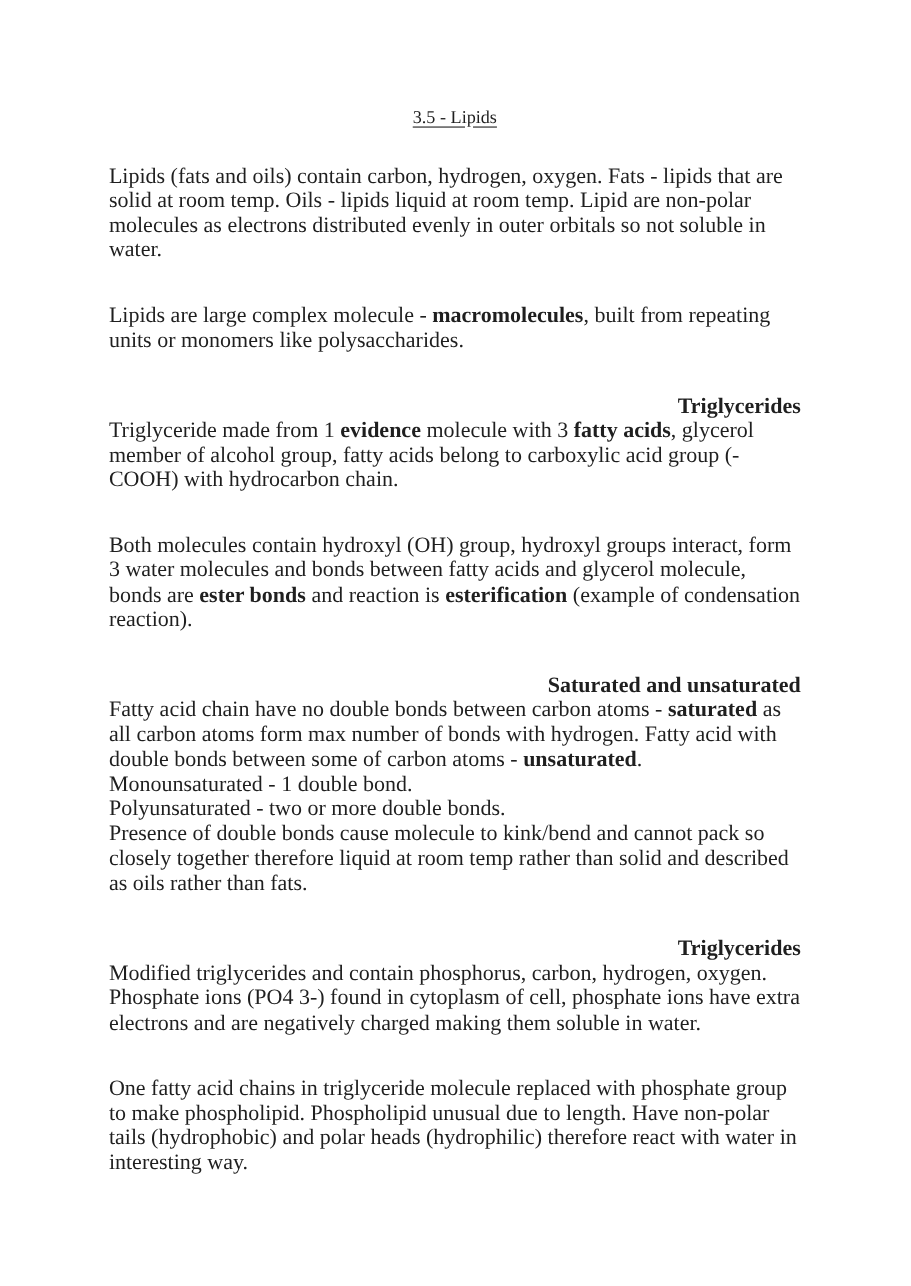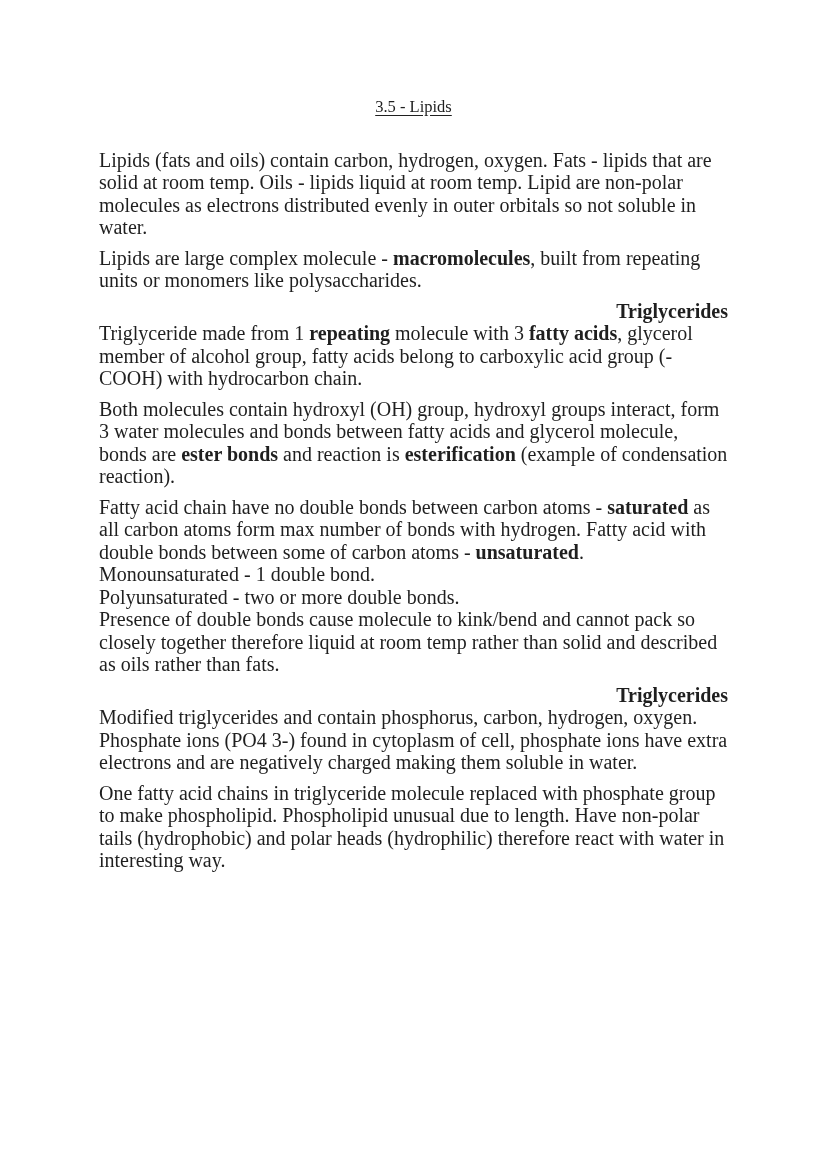--- a/index.html
+++ b/index.html
@@ -31,21 +31,21 @@
   .doc-body {
     text-align: left;
   }
   .doc-block {
     margin: 0;
     padding: 0;
     font-size: 20px;
     line-height: 22.5px;
   }
   .doc-block + .doc-block {
-    margin-top: 8px;
+    margin-top: 37px;
   }
   .doc-heading {
     font-weight: bold;
     text-align: right;
   }
   .doc-heading + .doc-block {
     margin-top: 0;
   }
   .run-bold {
     font-weight: bold;
@@ -53,20 +53,21 @@
 </style>
 </head>
 <body>
 
 <div class="page">
   <h1 class="doc-title">3.5 - Lipids</h1>
   <div class="doc-body">
       <p class="doc-block doc-paragraph"><span>Lipids (fats and oils) contain carbon, hydrogen, oxygen. Fats - lipids that are solid at room temp. Oils - lipids liquid at room temp. Lipid are non-polar molecules as electrons distributed evenly in outer orbitals so not soluble in water.</span></p>
       <p class="doc-block doc-paragraph"><span>Lipids are large complex molecule - </span><span class="run-bold">macromolecules</span><span>, built from repeating units or monomers like polysaccharides.</span></p>
       <h2 class="doc-block doc-heading"><span>Triglycerides</span></h2>
-      <p class="doc-block doc-paragraph"><span>Triglyceride made from 1 </span><span class="run-bold">repeating</span><span> molecule with 3 </span><span class="run-bold">fatty acids</span><span>, glycerol member of alcohol group, fatty acids belong to carboxylic acid group (-COOH) with hydrocarbon chain.</span></p>
+      <p class="doc-block doc-paragraph"><span>Triglyceride made from 1 </span><span class="run-bold">evidence</span><span> molecule with 3 </span><span class="run-bold">fatty acids</span><span>, glycerol member of alcohol group, fatty acids belong to carboxylic acid group (-COOH) with hydrocarbon chain.</span></p>
       <p class="doc-block doc-paragraph"><span>Both molecules contain hydroxyl (OH) group, hydroxyl groups interact, form 3 water molecules and bonds between fatty acids and glycerol molecule, bonds are </span><span class="run-bold">ester bonds</span><span> and reaction is </span><span class="run-bold">esterification</span><span> (example of condensation reaction).</span></p>
+      <h2 class="doc-block doc-heading"><span>Saturated and unsaturated</span></h2>
       <p class="doc-block doc-paragraph"><span>Fatty acid chain have no double bonds between carbon atoms - </span><span class="run-bold">saturated</span><span> as all carbon atoms form max number of bonds with hydrogen. Fatty acid with double bonds between some of carbon atoms - </span><span class="run-bold">unsaturated</span><span>. Monounsaturated - 1 double bond.</span><br><span>Polyunsaturated - two or more double bonds.</span><br><span>Presence of double bonds cause molecule to kink/bend and cannot pack so closely together therefore liquid at room temp rather than solid and described as oils rather than fats.</span></p>
       <h2 class="doc-block doc-heading"><span>Triglycerides</span></h2>
       <p class="doc-block doc-paragraph"><span>Modified triglycerides and contain phosphorus, carbon, hydrogen, oxygen. Phosphate ions (PO4 3-) found in cytoplasm of cell, phosphate ions have extra electrons and are negatively charged making them soluble in water.</span></p>
       <p class="doc-block doc-paragraph"><span>One fatty acid chains in triglyceride molecule replaced with phosphate group to make phospholipid. Phospholipid unusual due to length. Have non-polar tails (hydrophobic) and polar heads (hydrophilic) therefore react with water in interesting way.</span></p>
     </div>
 </div>
 
 </body></html>

